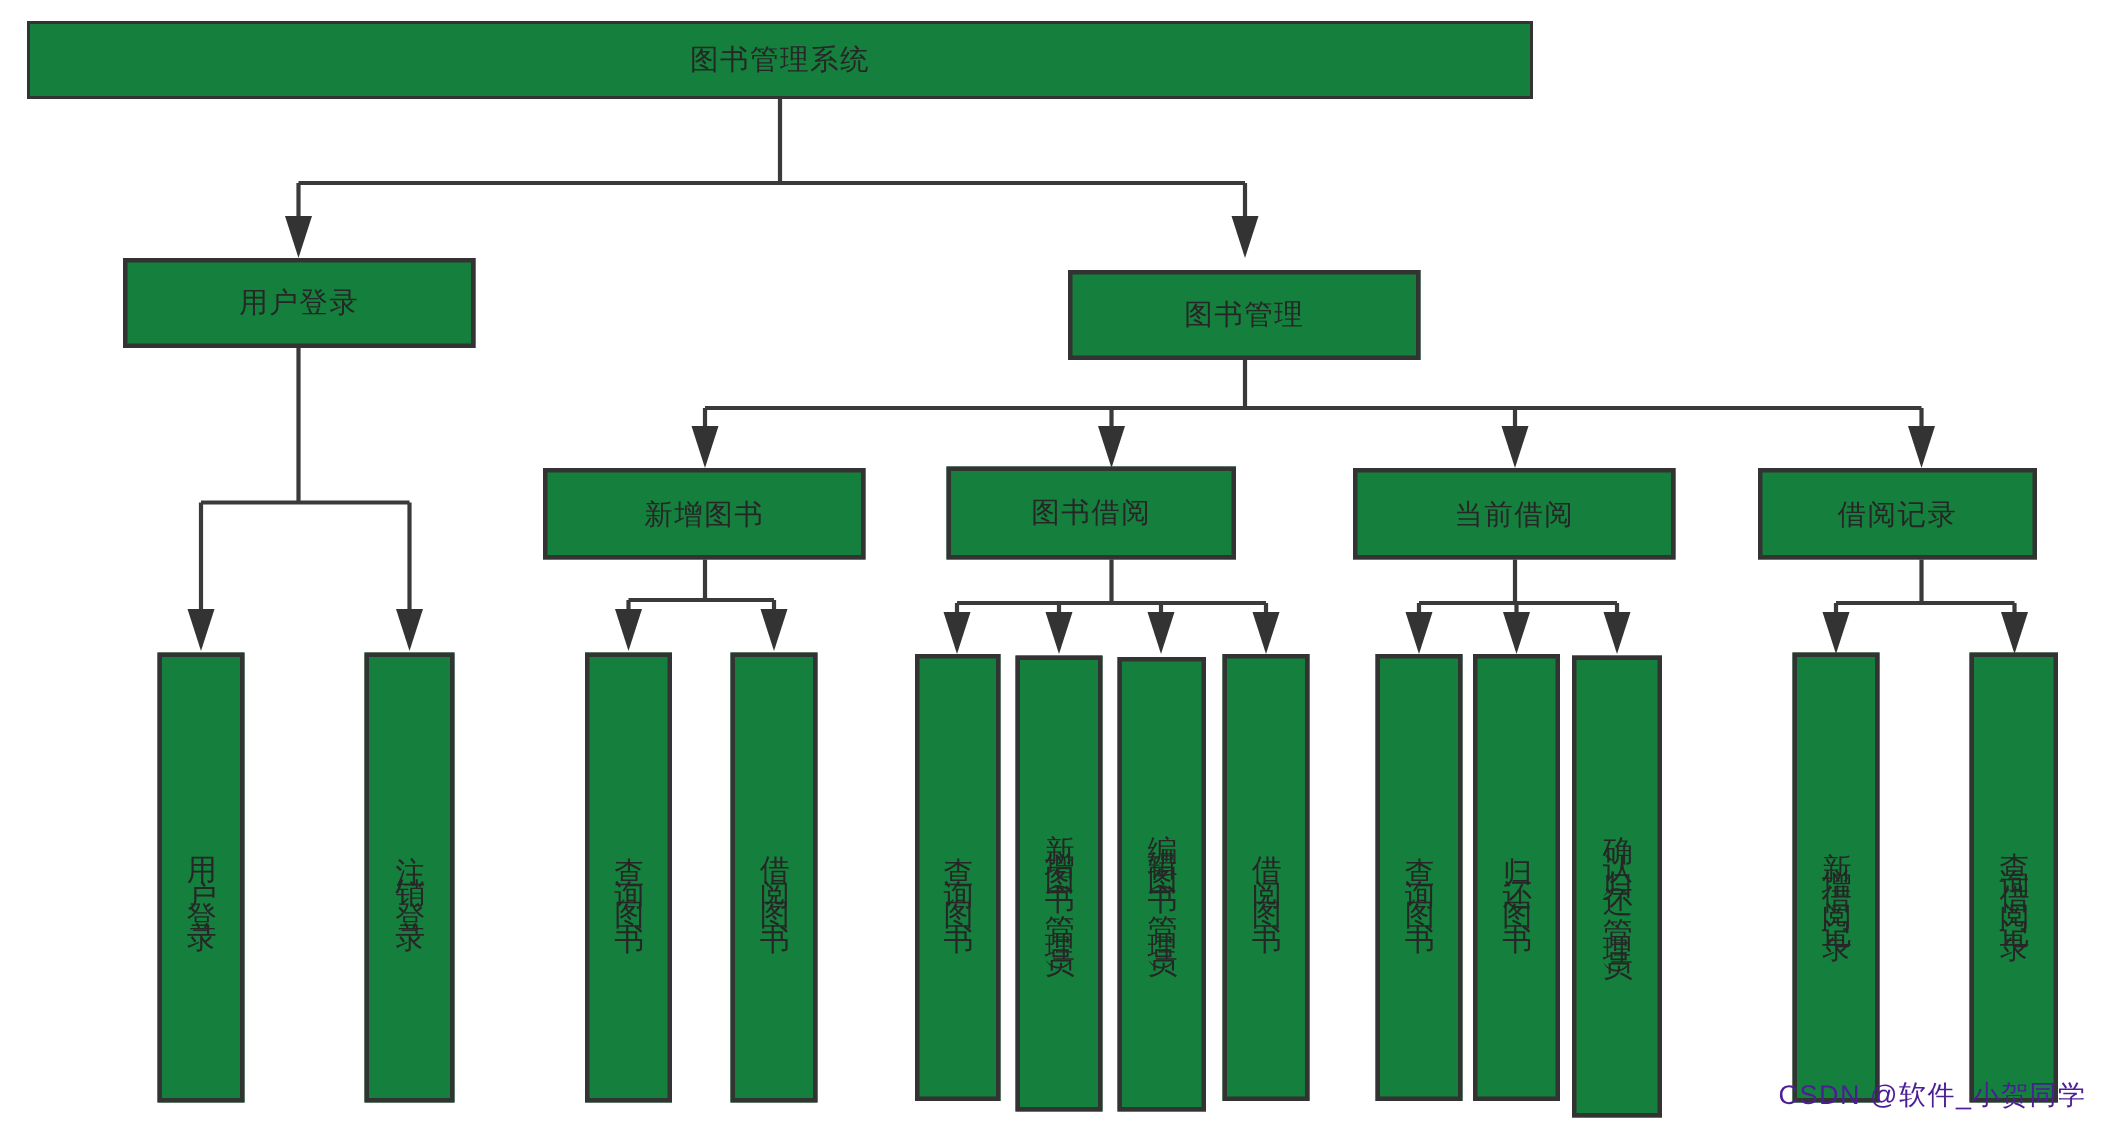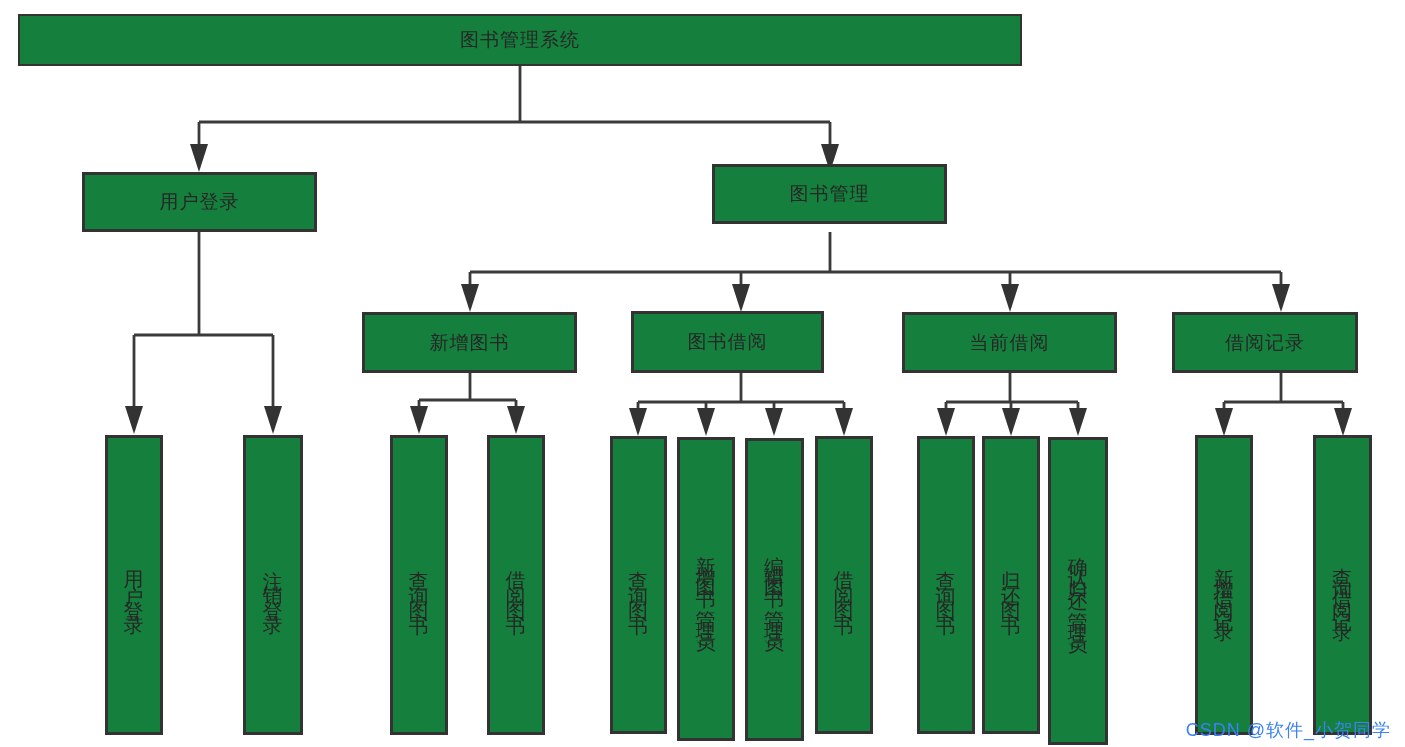--- a/index.html
+++ b/index.html
@@ -36,21 +36,21 @@
     color:#262626;
   }
   .leaf.tall .v-label{
     letter-spacing:11px;
   }
   #watermark{
     position:absolute;
     right:14px;
     bottom:5px;
     font-size:18px;
-    color:#3b82f6;
+    color:#4c1d95;
     letter-spacing:1px;
     white-space:nowrap;
     text-align:right;
   }
 </style>
 </head>
 <body>
 
 <div id="canvas">
 
@@ -120,21 +120,21 @@
     </g>
   </svg>
 
   <div class="node root" style="left:18px;top:14px;width:1004px;height:52px;">
     <span class="h-label">图书管理系统</span>
   </div>
 
   <div class="node" style="left:82px;top:172px;width:235px;height:60px;">
     <span class="h-label">用户登录</span>
   </div>
-  <div class="node" style="left:712px;top:164px;width:235px;height:60px;">
+  <div class="node" style="left:712px;top:180px;width:235px;height:60px;">
     <span class="h-label">图书管理</span>
   </div>
 
   <div class="node" style="left:362px;top:312px;width:215px;height:61px;">
     <span class="h-label">新增图书</span>
   </div>
   <div class="node" style="left:631px;top:311px;width:193px;height:62px;">
     <span class="h-label">图书借阅</span>
   </div>
   <div class="node" style="left:902px;top:312px;width:215px;height:61px;">

